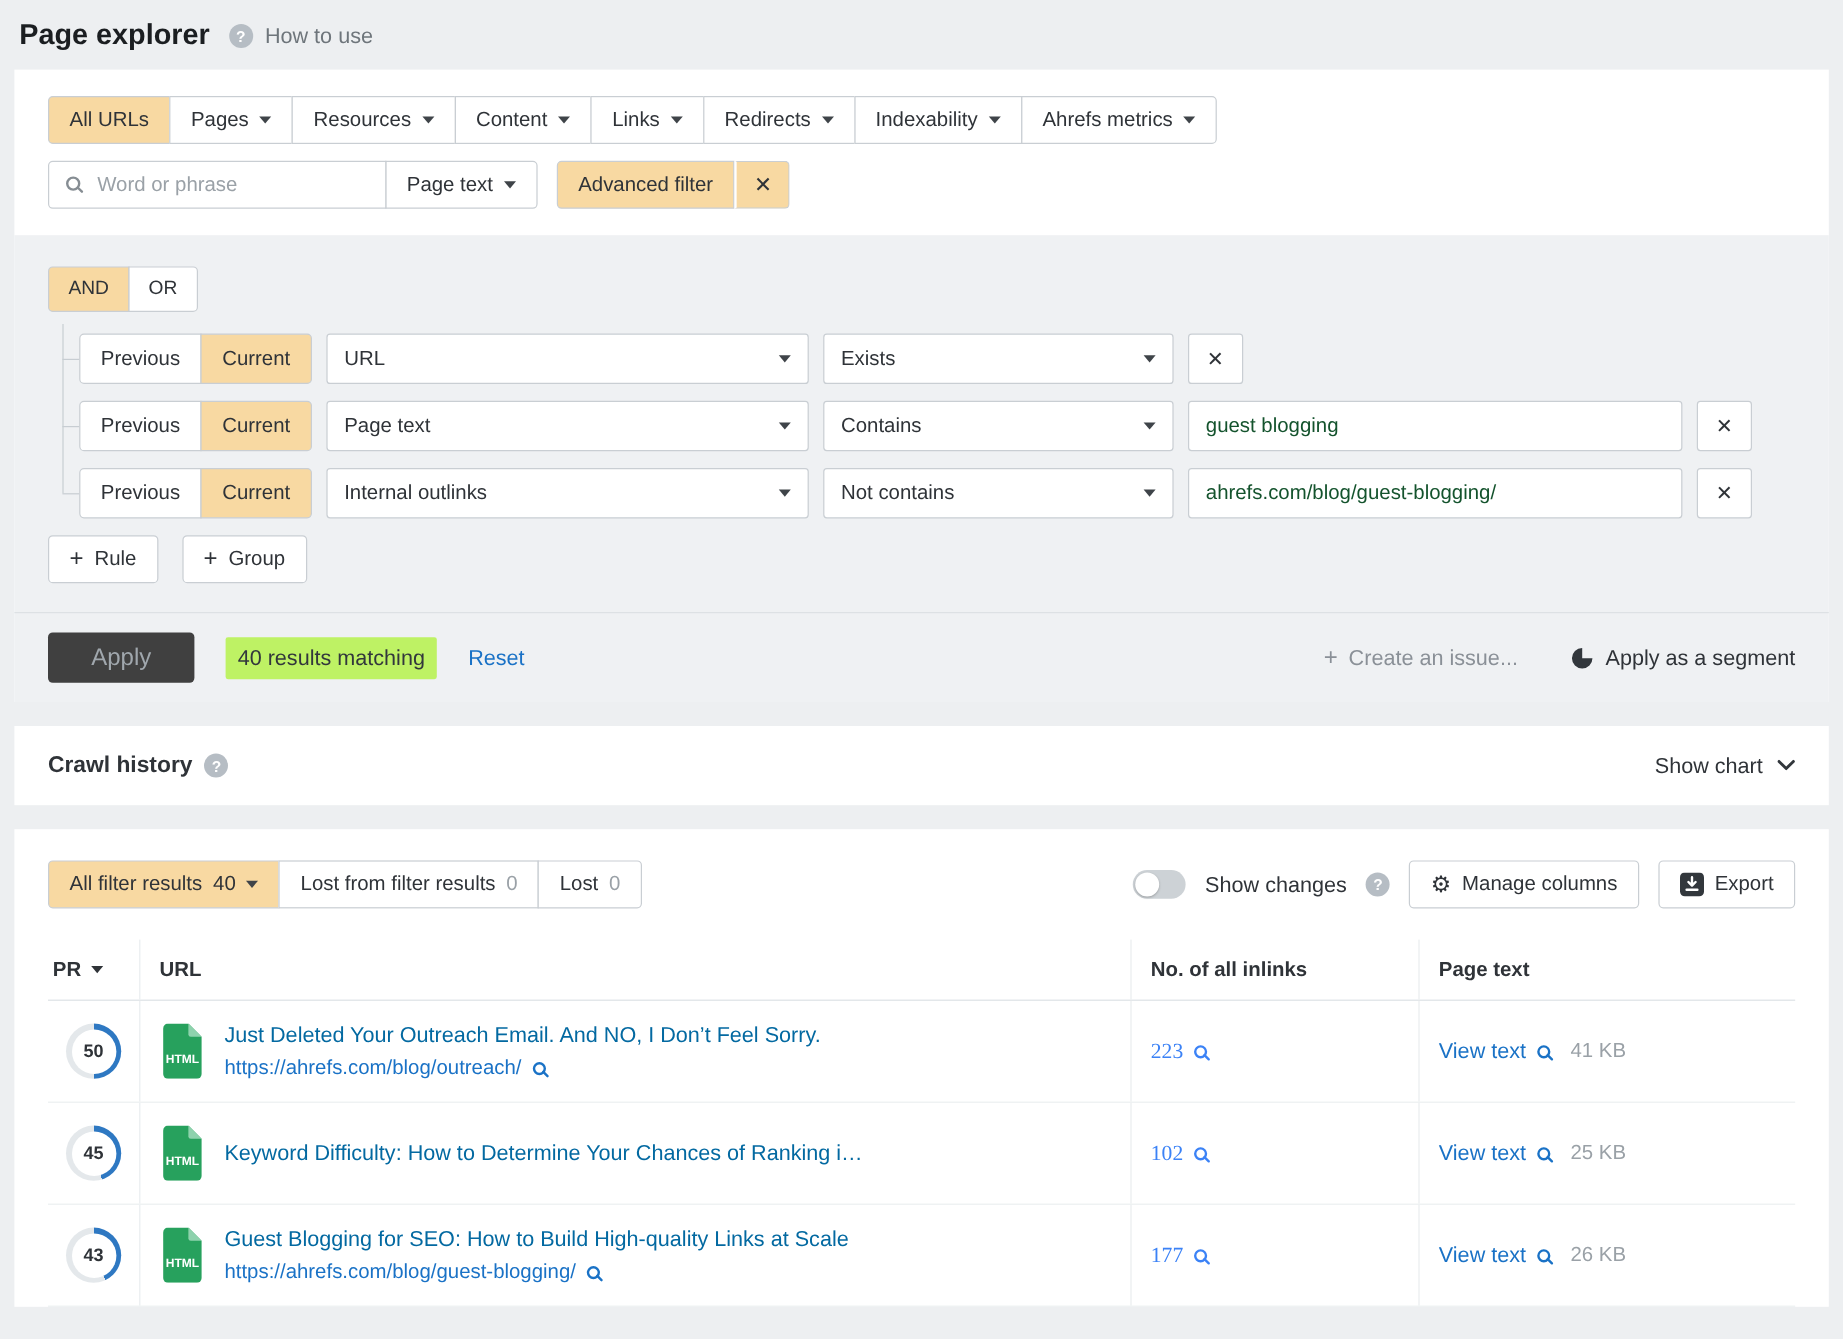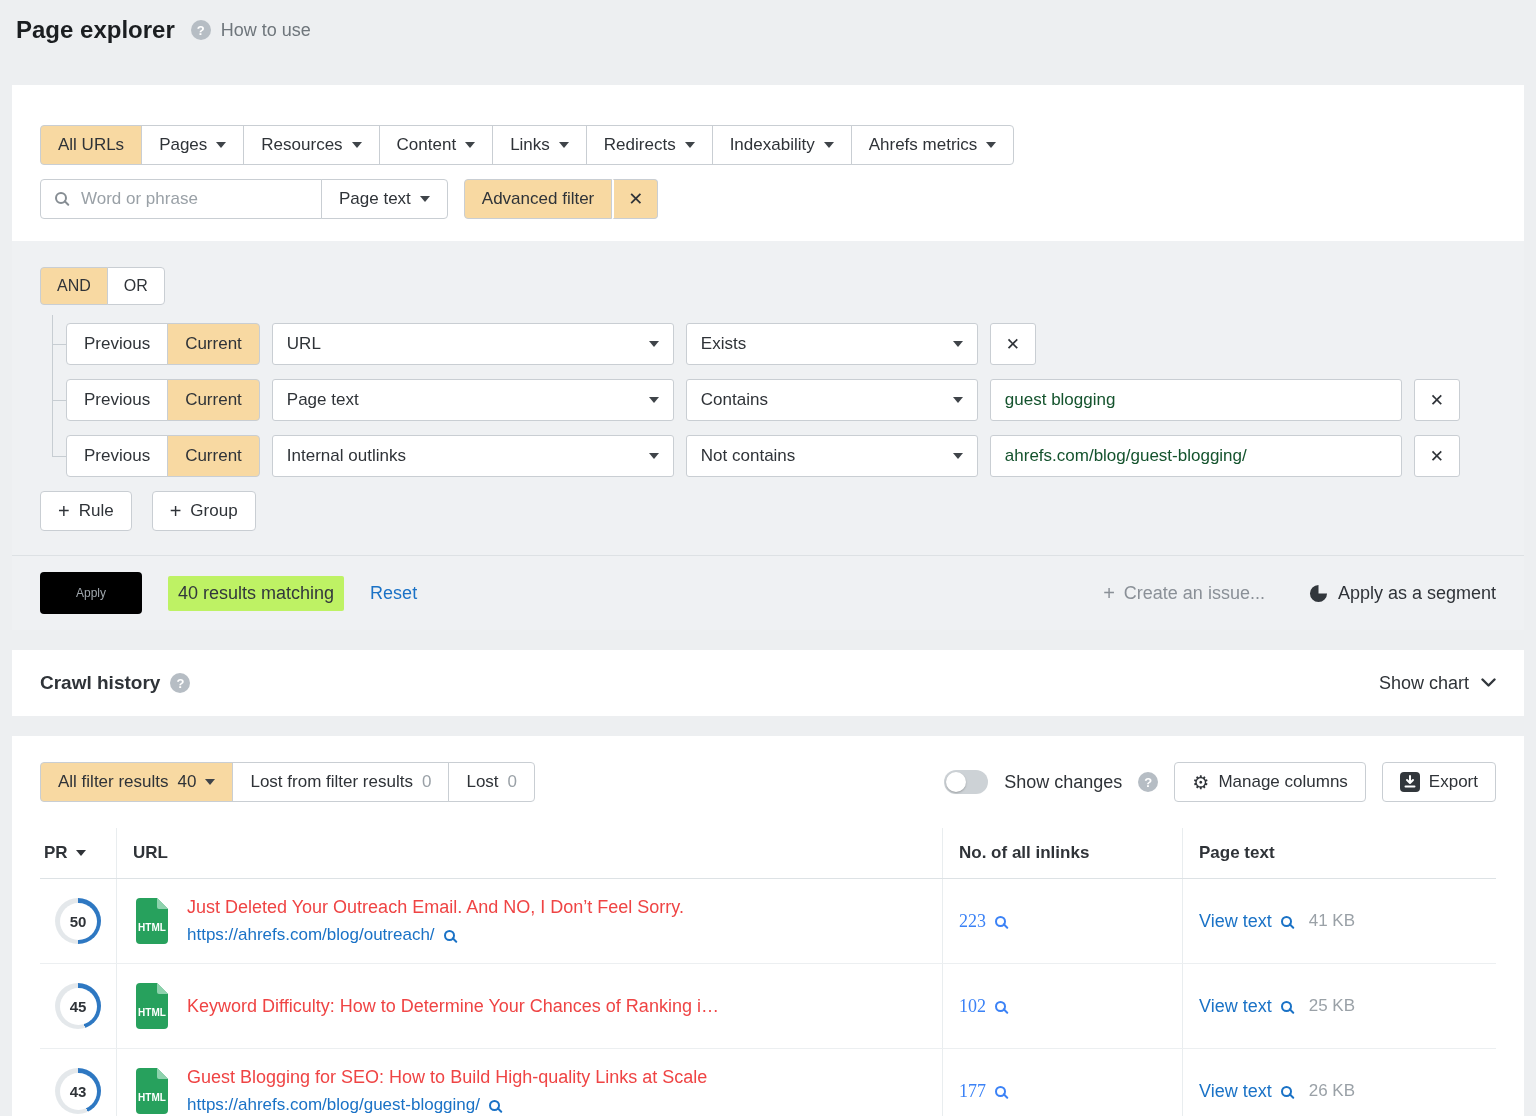--- a/index.html
+++ b/index.html
@@ -8,21 +8,21 @@
     height: 1116px; overflow: hidden;
     background: #edeff1;
     font-family: "Liberation Sans", sans-serif;
     color: #2f3338;
   }
   .page-header { display:flex; align-items:center; gap:10px; padding:16px 16px 14px; }
   .page-title { font-size:24px; font-weight:700; color:#1b1e21; margin-right:6px; }
   .howto { font-size:18px; color:#6e757b; cursor:pointer; }
 
   .card { margin:0 12px; background:#fff; }
-  .card-filter { padding-top:40px;margin-top:27px; }
+  .card-filter { padding-top:22px; }
   .card-pad { padding:0 28px; }
 
   .btn {
     height:40px; padding:0 17px; background:#fff; border:1px solid #c9ced3;
     font-size:17px; color:#2f3338; display:inline-flex; align-items:center; gap:9px;
     cursor:pointer; font-family:inherit; white-space:nowrap;
   }
   .btn-group { display:inline-flex; }
   .btn-group .btn { margin-left:-1px; border-radius:0; }
   .btn-group .btn:first-child { margin-left:0; border-radius:4px 0 0 4px; }
@@ -67,22 +67,22 @@
   .selbox.op { width:292px; }
   .valin { height:42px; width:412px; border:1px solid #c9ced3; border-radius:3px; padding:0 14px;
     font-size:17px; color:#14532d; font-family:inherit; background:#fff; }
   .xbtn { width:46px; height:42px; border:1px solid #c9ced3; background:#fff; border-radius:3px;
     font-size:17px; color:#2f3338; display:flex; align-items:center; justify-content:center; cursor:pointer; }
 
   .add-row { display:flex; gap:20px; margin-top:6px; }
   .plus { font-size:20px; line-height:1; }
 
   .apply-row { border-top:1px solid #dde1e4; padding:16px 28px; display:flex; align-items:center; }
-  .apply-btn { height:42px; padding:0 36px; background:#000000; border:none; border-radius:4px;
-    color:#a0a7ad; font-size:12px; font-family:inherit; cursor:default; }
+  .apply-btn { height:42px; padding:0 36px; background:#404040; border:none; border-radius:4px;
+    color:#a0a7ad; font-size:20px; font-family:inherit; cursor:default; }
   .match-badge { margin-left:26px; background:#bef264; padding:7px 10px; font-size:18px; color:#32373c; border-radius:2px; }
   .reset { margin-left:26px; color:#1a72c6; font-size:18px; cursor:pointer; text-decoration:none; }
   .spacer { flex:1; }
   .ghost-act { display:flex; align-items:center; gap:9px; color:#8a9097; font-size:18px; cursor:pointer; }
   .seg-act { display:flex; align-items:center; gap:10px; color:#2f3338; font-size:18px; margin-left:44px; cursor:pointer; }
 
   
   .card-crawl { margin-top:20px; display:flex; align-items:center; justify-content:space-between; padding:22px 28px; }
   .crawl-left { display:flex; align-items:center; gap:10px; }
   .crawl-title { font-size:19px; font-weight:700; }
@@ -104,21 +104,21 @@
   .thead { border-bottom:1px solid #dde2e5; }
   .th { padding:15px 0 15px 16px; font-size:17px; font-weight:700; display:flex; align-items:center; gap:8px; }
   .th-pr { padding-left:4px; }
   .th:nth-child(n+2) { border-left:1px solid #e9edef; }
   .trow { border-bottom:1px solid #eceff1; }
   .td { padding:17px 0 17px 16px; display:flex; align-items:center; min-height:84px; }
   .td:nth-child(n+2) { border-left:1px solid #e9edef; }
   .td-pr { justify-content:center; padding-left:0; }
   .td-url { gap:16px; }
   .urlcol { display:flex; flex-direction:column; gap:7px; min-width:0; }
-  .title { font-size:18px; color:#ef4444; }
+  .title { font-size:18px; color:#0369a1; }
   .linkrow { display:flex; align-items:center; gap:9px; color:#1a72c6; font-size:17px; }
   .linkrow a, .td-in a, .td-pt a { color:inherit; text-decoration:none; cursor:pointer; }
   .td-in { gap:9px; color:#3b82f6; font-size:18px;font-family:Liberation Serif, serif; }
   .td-pt { gap:9px; color:#1a72c6; font-size:18px; }
   .size { color:#9aa1a7; margin-left:8px; font-size:17px; }
 
   .ring { width:46px; height:46px; border-radius:50%;
     background:conic-gradient(#2e78c2 calc(var(--p,0)*1%), #e4e8eb 0);
     display:flex; align-items:center; justify-content:center; }
   .ring-in { width:37px; height:37px; border-radius:50%; background:#fff;

